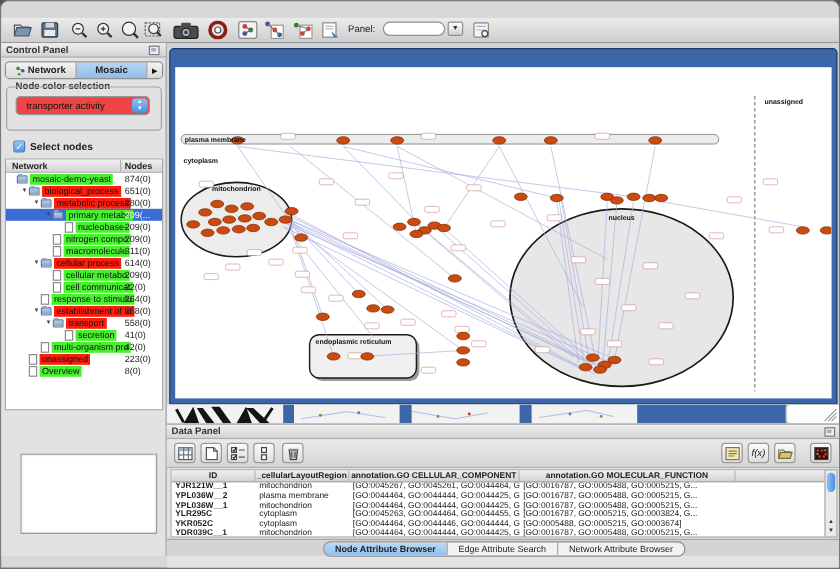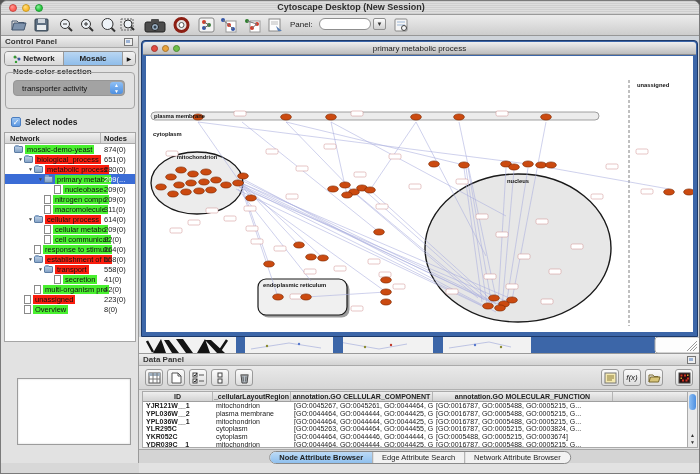--- a/index.html
+++ b/index.html
@@ -36,21 +36,21 @@
   .ctabs{left:3px;top:15px;width:132px;height:15px;display:flex;border:1px solid #8f8f8f;border-radius:4px;
     overflow:hidden;background:#dcdcdc;}
   .ctab{flex:1;display:flex;align-items:center;justify-content:center;gap:2px;font-size:8px;font-weight:bold;
     color:#222;border-right:1px solid #9a9a9a;background:linear-gradient(#f3f3f3,#d8d8d8);}
   .ctab.active{background:linear-gradient(#b9d6f2,#8fbdea);}
   .ctab-arrow{width:12px;display:flex;align-items:center;justify-content:center;font-size:6px;color:#111;
     background:linear-gradient(#f3f3f3,#d8d8d8);}
   .netic{display:inline-block;width:8px;height:8px;}
   .groupbox{left:4px;top:36px;width:130px;height:37px;border:1px solid #a5a5a5;border-radius:4px;}
   .grouplabel{left:10px;top:31px;font-size:8px;font-weight:bold;color:#333;background:#e2e2e2;padding:0 2px;}
-  .combo{left:12px;top:44px;width:112px;height:16px;background:#a3a3a3;border:1px solid #969696;
+  .combo{left:12px;top:44px;width:112px;height:16px;background:#ef4444;border:1px solid #969696;
     border-radius:4px;font-size:8px;color:#111;padding:3px 0 0 8px;}
   .combo-btn{right:1px;top:1px;width:13px;height:12px;border-radius:3px;
     background:linear-gradient(#8fc0f5,#4d8fe0);color:#fff;font-size:5px;line-height:6px;text-align:center;}
   .checkrow{left:10px;top:80px;height:12px;display:flex;align-items:center;gap:4px;}
   .checkbox{width:10px;height:10px;border-radius:2px;border:1px solid #4a7dc0;
     background:linear-gradient(#9cc5f2,#5b97e2);color:#fff;font-size:8px;line-height:10px;text-align:center;}
   .checklabel{font-size:8.5px;font-weight:bold;color:#222;}
   .treebox{left:3px;top:96px;width:132px;height:210px;background:#fff;border:1px solid #a5a5a5;overflow:hidden;}
   .treehead{height:11px;background:linear-gradient(#f0f0f0,#d5d5d5);border-bottom:1px solid #aaa;
     font-size:7.5px;font-weight:bold;color:#222;position:relative;}
@@ -110,26 +110,20 @@
   .statusbar{left:0;top:462px;width:700px;height:12px;background:#d8d8d8;border-top:1px solid #b0b0b0;
     font-size:7.5px;color:#333;}
   .grip{right:1px;top:1px;width:10px;height:10px;
     background:repeating-linear-gradient(135deg,transparent 0 2px,#9a9a9a 2px 3px);}
 </style>
 </head>
 <body>
 
 <div class="app">
 
-  <div class="abs titlebar">
-    <span class="abs tl red"></span>
-    <span class="abs tl yel"></span>
-    <span class="abs tl grn"></span>
-    <div class="abs title-text">Cytoscape Desktop (New Session)</div>
-  </div>
 
   <div class="abs toolbar">
     <span class="abs tbi" style="left:10px">
       <svg viewBox="0 0 17 16">
           <path d="M1 13 L3 6 H15 L13 13 Z" fill="#7e93ad" stroke="#44576e"></path>
           <path d="M1 13 V4 H6 L7.5 5.5 H13 V7" fill="none" stroke="#44576e"></path>
         </svg></span>
     <span class="abs tbi" style="left:32px">
       <svg viewBox="0 0 17 16">
           <rect x="2" y="2" width="13" height="12" rx="1" fill="#5d6f82" stroke="#34424f"></rect>
@@ -374,26 +368,20 @@
             <span class="tlabel green" style="max-width: 82px;">Overview</span>
             <span class="tcount">8(0)</span>
           </div>
         </div>
     </div>
     <div class="abs birdseye"></div>
   </div>
 
   <div class="abs canvas-area">
     <div class="net-window">
-      <div class="net-titlebar">
-        <span class="ntl" style="left:8px;background:#e24b40;border:1px solid #a33730"></span>
-        <span class="ntl" style="left:19px;background:#e8a33d;border:1px solid #aa7529"></span>
-        <span class="ntl" style="left:30px;background:#6fbf4a;border:1px solid #4d8c33"></span>
-        <div class="net-title">primary metabolic process</div>
-      </div>
       <div class="net-canvas">
         <svg id="netsvg" width="547" height="278" viewBox="0 0 547 278" preserveAspectRatio="none">
             <rect x="5" y="56" width="448" height="8" rx="4" fill="#ececec" stroke="#8a8a8a" stroke-width="0.8"></rect>
             <ellipse cx="51" cy="127" rx="46" ry="31" fill="#ececec" stroke="#1a1a1a" stroke-width="1.3"></ellipse>
             <ellipse cx="372" cy="192" rx="93" ry="74" fill="#e7e7e7" stroke="#1a1a1a" stroke-width="1.4"></ellipse>
             <rect x="114.5" y="225.5" width="89" height="36" rx="8" fill="#9c9c9c"></rect>
             <rect x="112" y="223" width="89" height="36" rx="8" fill="#f0f0f0" stroke="#1a1a1a" stroke-width="1.2"></rect>
             <line x1="483" y1="24" x2="483" y2="270" stroke="#808080" stroke-width="1" stroke-dasharray="3,2"></line>
             <line x1="95" y1="127" x2="344" y2="246" stroke="#a9aede" stroke-width="0.7" opacity="0.8"></line>
             <line x1="95" y1="129" x2="350" y2="248" stroke="#a9aede" stroke-width="0.7" opacity="0.8"></line>

